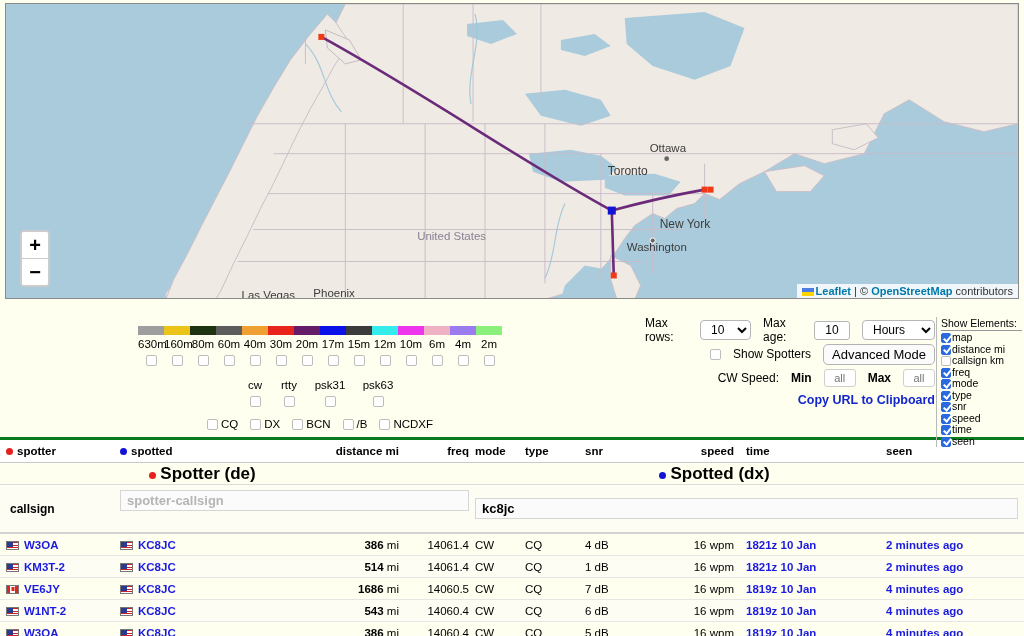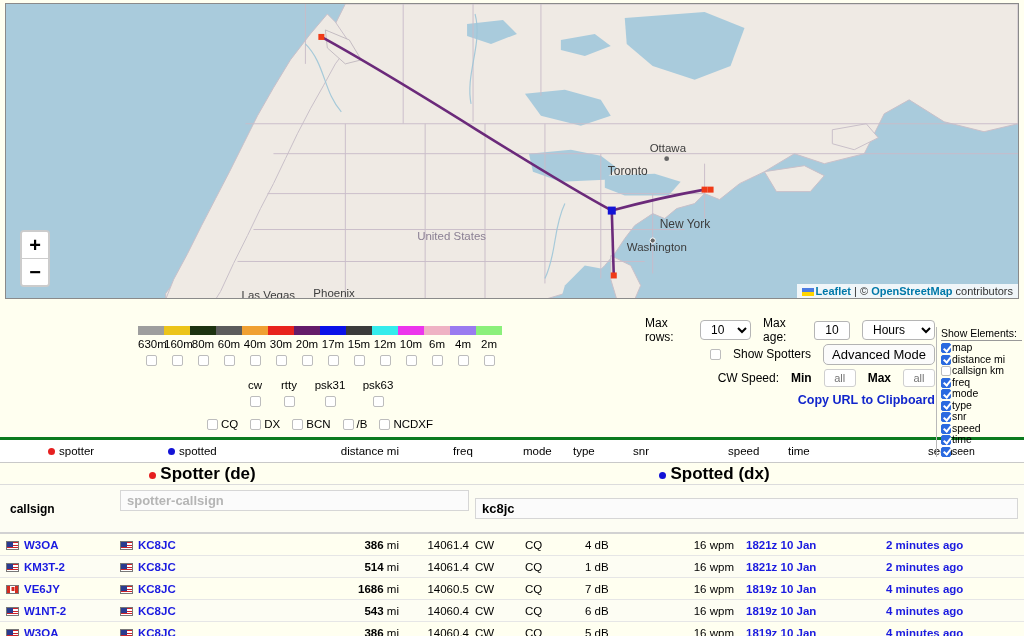--- a/index.html
+++ b/index.html
@@ -57,21 +57,21 @@
   input.num{width:30px;height:17px;border:1px solid #b5b5b5;border-radius:3px;background:#fff;
       font-family:"Liberation Sans",sans-serif;font-size:12px;text-align:center;padding:0 2px;}
   input.allbox{width:26px;height:16px;border:1px solid #cfcfcf;border-radius:3px;background:#fff;
       font-family:"Liberation Sans",sans-serif;font-size:11px;text-align:center;color:#aaa;padding:0 2px;}
   #newspots{background:#ffff66;text-align:right;font-size:12px;padding:2px 4px;height:15px;
       box-sizing:border-box;width:290px;margin-bottom:3px;}
   .btn{font-family:"Liberation Sans",sans-serif;font-size:13px;padding:2px 8px;
       border:1px solid #b3b3b3;border-radius:5px;background:#fbfbfb;cursor:pointer;}
   #copyurl{text-align:right;color:#1226cc;font-weight:bold;font-size:12.5px;margin-top:4px;cursor:pointer;}
 
-  #elements{position:absolute;left:936px;top:12px;width:86px;border-left:1px solid #b9b9b9;
+  #elements{position:absolute;left:936px;top:2px;width:86px;border-left:1px solid #b9b9b9;
       padding-left:4px;box-sizing:border-box;}
   #elements .eh{font-size:10.5px;border-bottom:1px solid #999;padding-bottom:1px;margin-bottom:1px;}
   .erow{font-size:10.5px;line-height:11.5px;white-space:nowrap;}
   .erow .cbx{width:10px;height:10px;margin-right:1px;}
   .erow .cbx.on:after{left:2.5px;top:-0.5px;width:3px;height:6px;border-width:0 2px 2px 0;}
 
   
   #greenbar{height:3px;background:#0a7a1e;margin:0;}
   #tablewrap{background:#fff;}
   table{border-collapse:collapse;width:1024px;table-layout:fixed;font-size:12px;}
@@ -81,21 +81,21 @@
   .dot{display:inline-block;width:7px;height:7px;border-radius:50%;vertical-align:0px;margin-right:4px;}
   .dot.red{background:#e61f1f;}
   .dot.blue{background:#1313d6;}
   .csrow td{background:#f7f7f7;border-bottom:2px solid #d2d2d2;height:31px;vertical-align:middle;}
   .cslabel{font-weight:bold;padding-left:10px;font-size:12px;}
   .txtin{width:100%;height:21px;box-sizing:border-box;border:1px solid #d6d6d6;background:#fbfbfb;
          font-family:"Liberation Sans",sans-serif;font-size:13px;font-weight:bold;
          padding:0 6px;color:#000;}
   .txtin::placeholder{color:#b5b5b5;font-weight:bold;}
   thead.cols th{background:#fff;border-bottom:1px solid #c9c9c9;height:22px;
-                font-weight:normal;font-size:11.5px;color:#000;padding-left:48px;}
+                font-weight:bold;font-size:11.5px;color:#000;}
   tbody tr td{height:21px;border-bottom:1px solid #e6e6e6;font-size:11.5px;}
   tbody tr:nth-child(odd) td{background:#fffff0;}
   tbody tr:nth-child(even) td{background:#fdfdf3;}
   .callcell{color:#1a1ae0;font-weight:bold;}
   .flag{display:inline-block;width:13px;height:9px;vertical-align:-1px;margin-right:5px;
         border:1px solid #777;box-sizing:border-box;}
   .flag.us{background:
      repeating-linear-gradient(to bottom,#cc2229 0 1.3px,#fff 1.3px 2.6px);
      position:relative;}
   .flag.us:before{content:"";position:absolute;left:0;top:0;width:6px;height:5px;background:#2a3b8f;}

